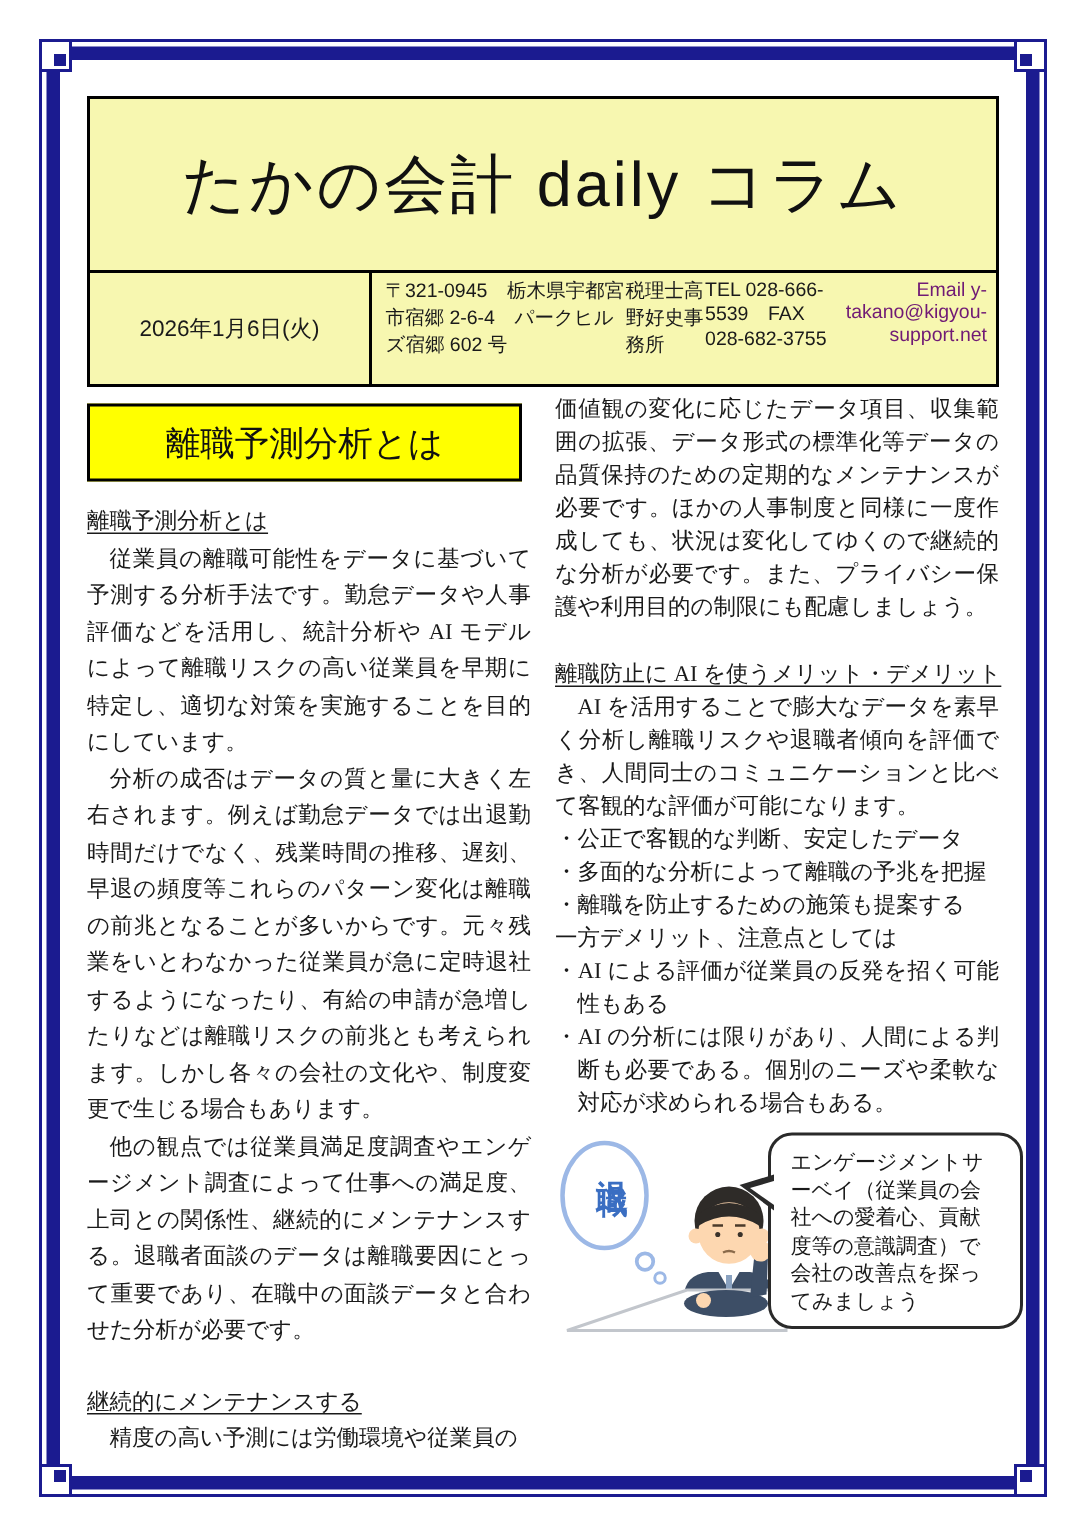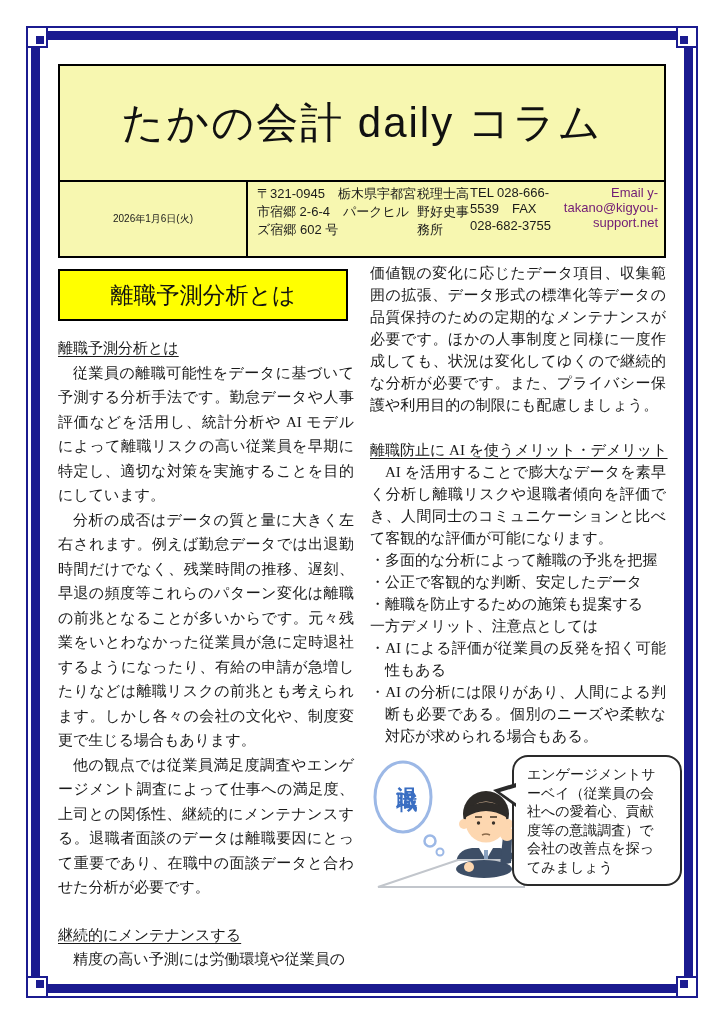--- a/index.html
+++ b/index.html
@@ -20,21 +20,21 @@
   .title-box{position:absolute;left:58px;top:64px;width:608px;height:118px;
       box-sizing:border-box;background:#f7f7b0;border:2px solid #000;
       display:flex;align-items:center;justify-content:center;}
   .title-box .t{font-family:"Liberation Sans","DejaVu Sans",sans-serif;
       font-size:42px;letter-spacing:2px;color:#111;}
 
   .info-box{position:absolute;left:58px;top:180px;width:608px;height:78px;
       box-sizing:border-box;background:#f7f7b0;border:2px solid #000;
       display:flex;font-family:"Liberation Sans","DejaVu Sans",sans-serif;}
   .date-cell{width:188px;box-sizing:border-box;border-right:2px solid #000;
-      display:flex;align-items:center;justify-content:center;font-size:10px;}
+      display:flex;align-items:center;justify-content:center;font-size:15px;}
   .office-cell{flex:1;box-sizing:border-box;padding:3px 6px 3px 9px;
       display:flex;flex-direction:row;justify-content:space-evenly;font-size:13px;}
   .office-line2{display:flex;justify-content:space-between;}
   .office-email{text-align:right;color:#701a75;}
 
   
   .columns{position:absolute;left:58px;top:256px;width:608px;display:flex;gap:16px;}
   .col{width:296px;box-sizing:border-box;}
   .col-left{font-size:15px;line-height:24.5px;}
   .col-right{font-size:15px;line-height:22px;}
@@ -107,22 +107,22 @@
     <p class="para">分析の成否はデータの質と量に大きく左右されます。例えば勤怠データでは出退勤時間だけでなく、残業時間の推移、遅刻、早退の頻度等これらのパターン変化は離職の前兆となることが多いからです。元々残業をいとわなかった従業員が急に定時退社するようになったり、有給の申請が急増したりなどは離職リスクの前兆とも考えられます。しかし各々の会社の文化や、制度変更で生じる場合もあります。</p>
     <p class="para">他の観点では従業員満足度調査やエンゲージメント調査によって仕事への満足度、上司との関係性、継続的にメンテナンスする。退職者面談のデータは離職要因にとって重要であり、在職中の面談データと合わせた分析が必要です。</p>
     <div class="hd gap-top">継続的にメンテナンスする</div>
     <p class="para">精度の高い予測には労働環境や従業員の</p>
   </div>
 
   <div class="col col-right">
     <p class="flush" style="margin-top:6px;">価値観の変化に応じたデータ項目、収集範囲の拡張、データ形式の標準化等データの品質保持のための定期的なメンテナンスが必要です。ほかの人事制度と同様に一度作成しても、状況は変化してゆくので継続的な分析が必要です。また、プライバシー保護や利用目的の制限にも配慮しましょう。</p>
     <div class="hd gap-top">離職防止に AI を使うメリット・デメリット</div>
     <p class="para">AI を活用することで膨大なデータを素早く分析し離職リスクや退職者傾向を評価でき、人間同士のコミュニケーションと比べて客観的な評価が可能になります。</p>
+    <div class="bullet">・公正で客観的な判断、安定したデータ</div>
     <div class="bullet">・多面的な分析によって離職の予兆を把握</div>
-    <div class="bullet">・公正で客観的な判断、安定したデータ</div>
     <div class="bullet">・離職を防止するための施策も提案する</div>
     <div class="flush">一方デメリット、注意点としては</div>
     <div class="bullet">・AI による評価が従業員の反発を招く可能性もある</div>
     <div class="bullet">・AI の分析には限りがあり、人間による判断も必要である。個別のニーズや柔軟な対応が求められる場合もある。</div>
 
     <div class="illo">
       <svg class="man-svg" width="160" height="132" viewBox="0 0 160 132">
 
         <ellipse cx="31" cy="40" rx="28" ry="35" fill="#ffffff" stroke="#9cb8e6" stroke-width="3"></ellipse>
         <circle cx="58" cy="84" r="5.5" fill="#ffffff" stroke="#9cb8e6" stroke-width="2.5"></circle>

